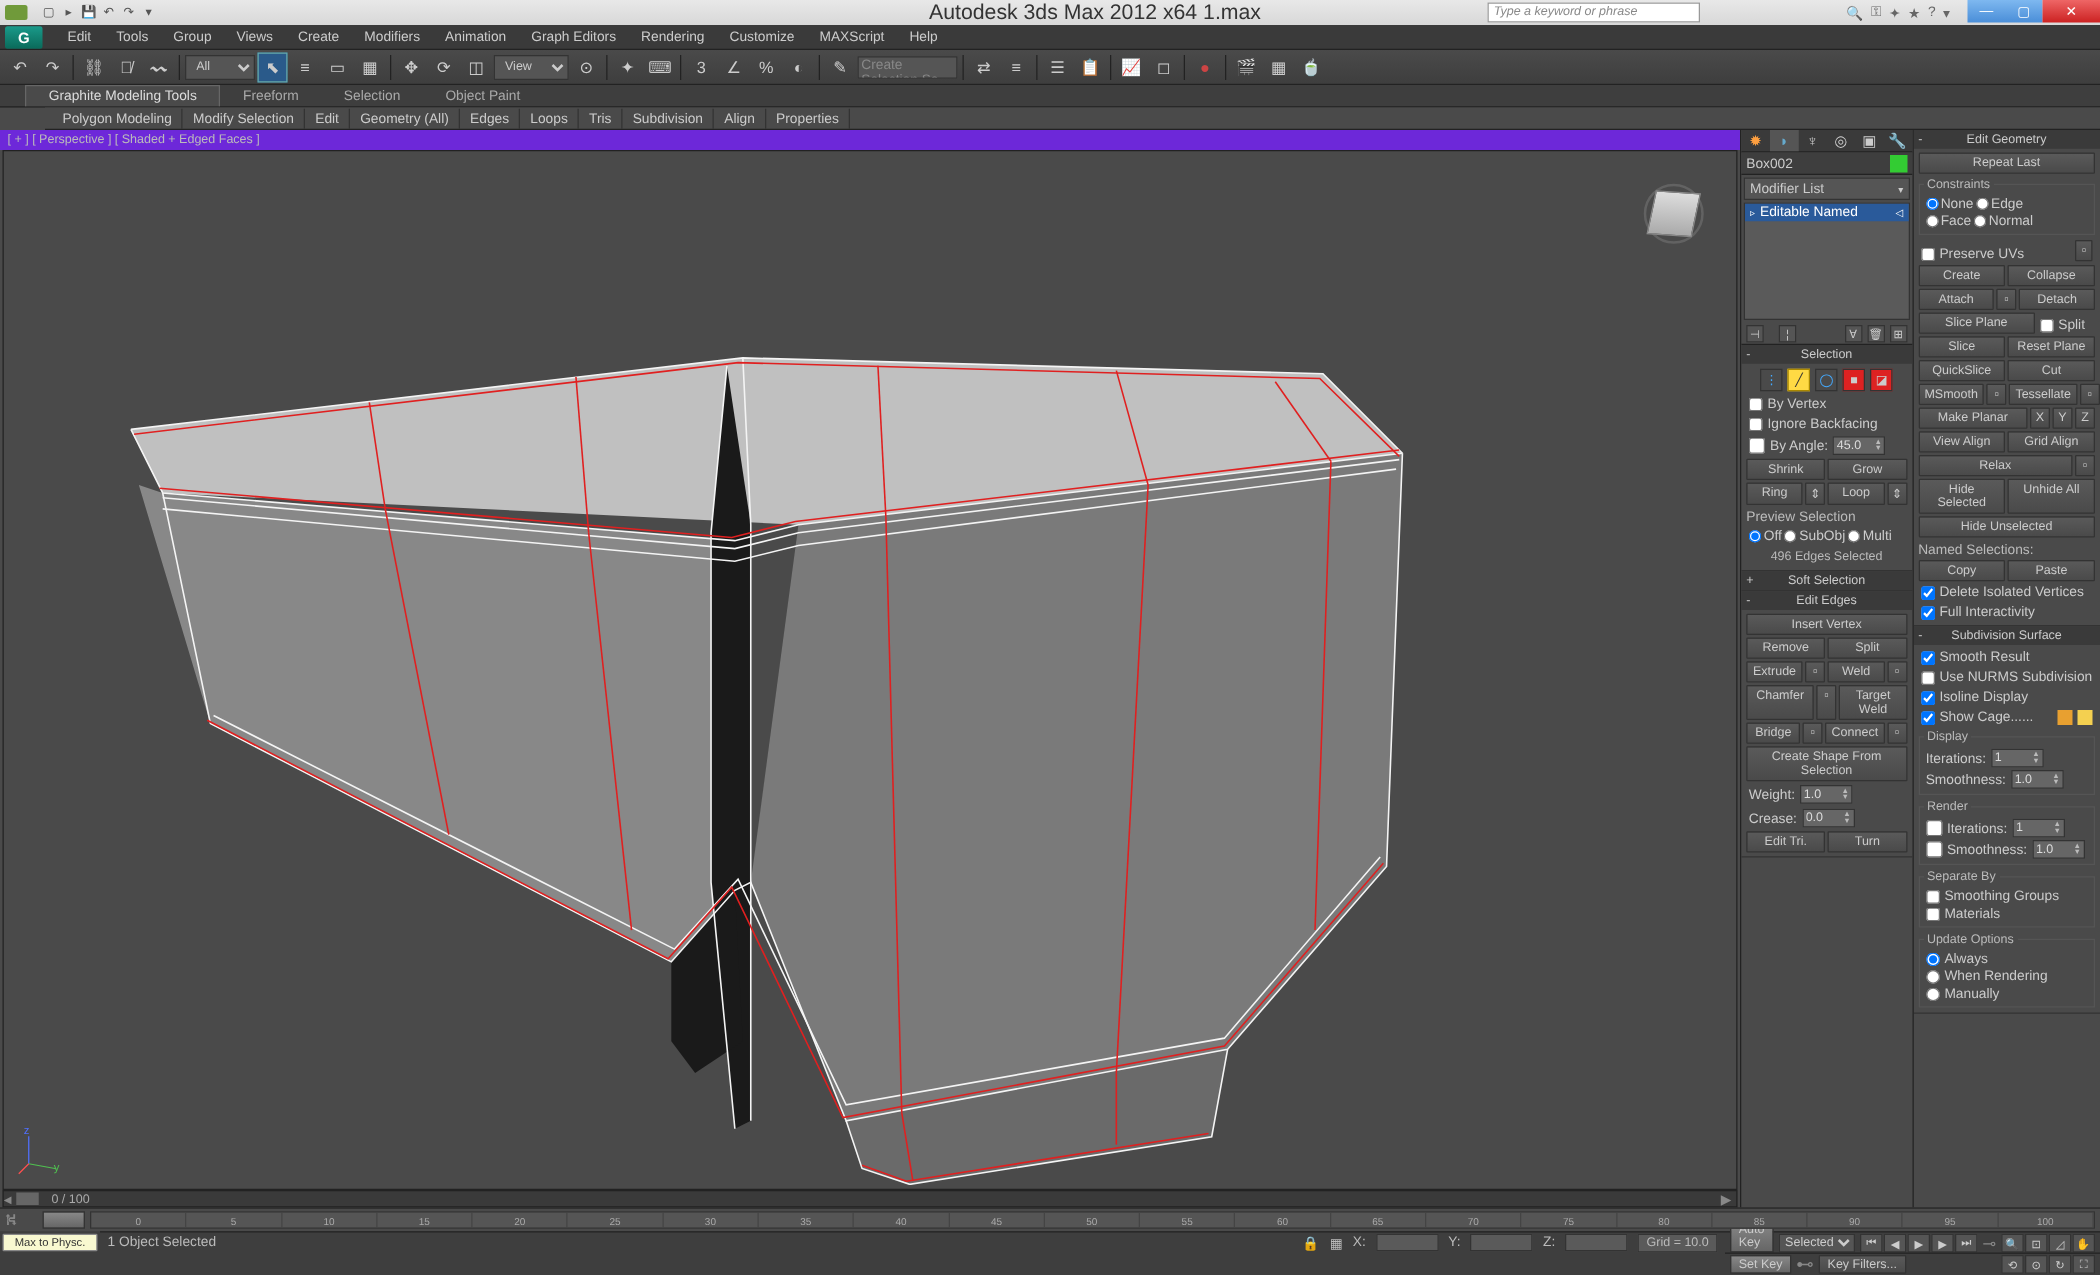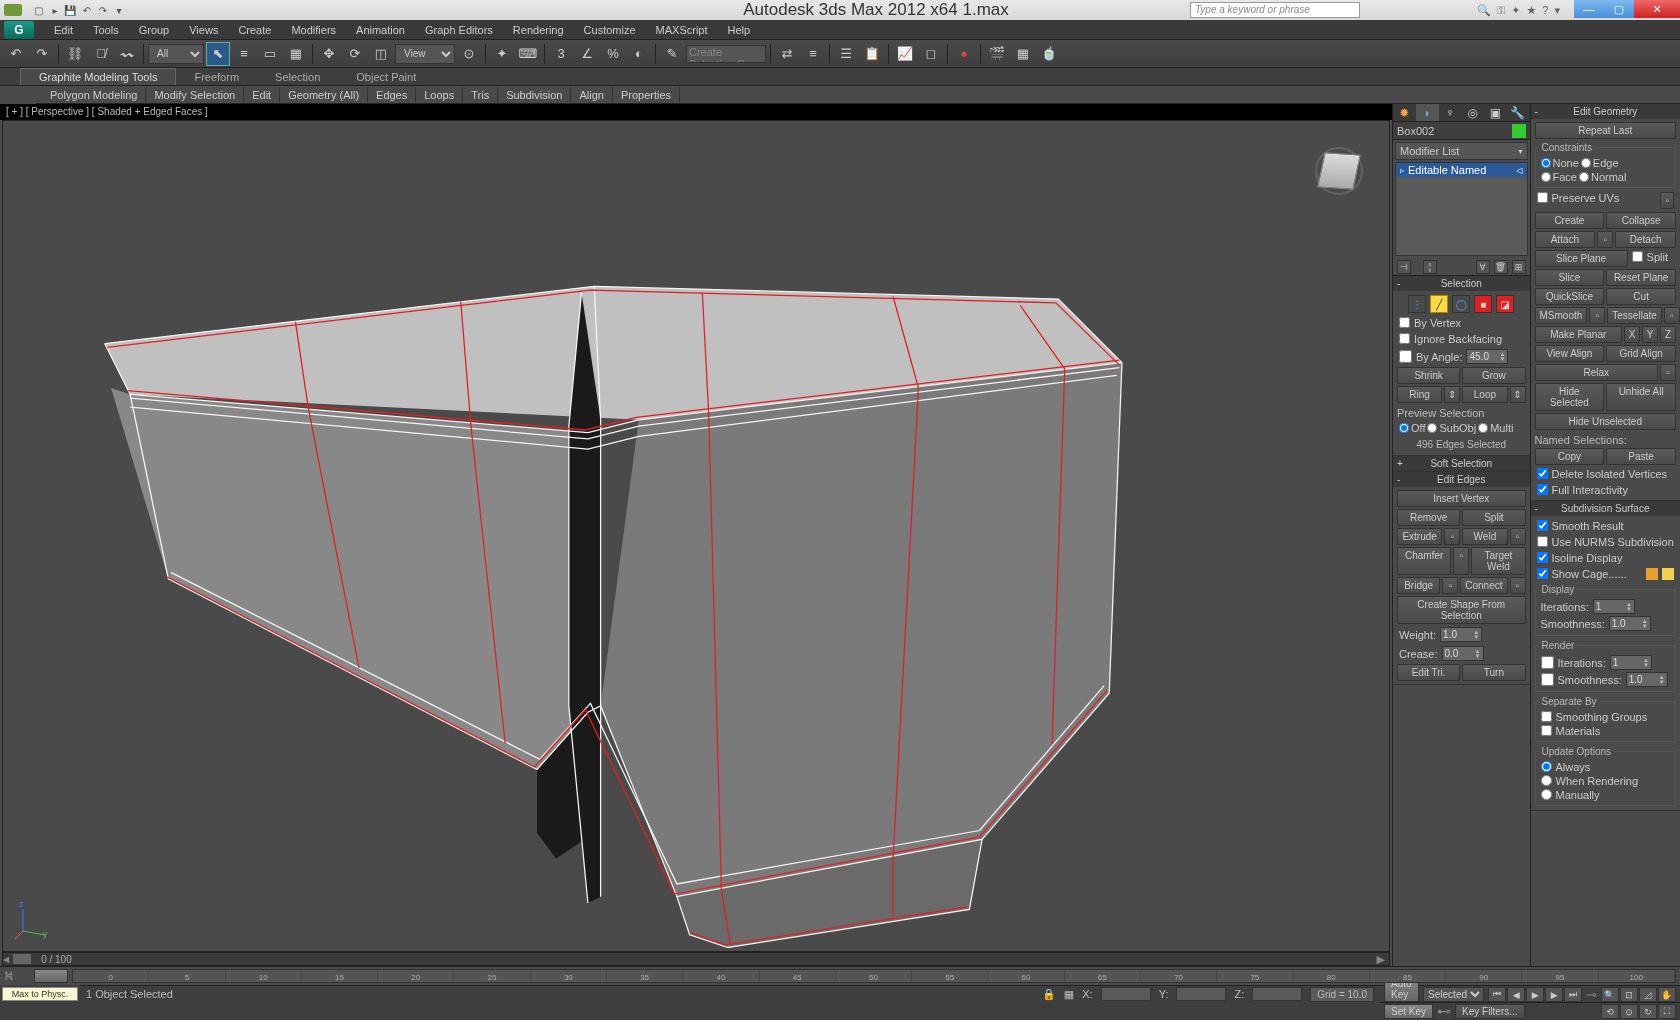--- a/index.html
+++ b/index.html
@@ -36,21 +36,21 @@
 
 .ribbon-tabs { height:18px; background:#3e3e3e; display:flex; align-items:end; padding-left:20px; border-bottom:1px solid #222; }
 .ribbon-tabs span { padding:2px 18px; color:#aaa; cursor:pointer; }
 .ribbon-tabs span.active { background:#4a4a4a; color:#ddd; border:1px solid #666; border-bottom:none; }
 .ribbon-sub { height:18px; background:#4a4a4a; display:flex; align-items:center; padding-left:6px; gap:0; border-bottom:1px solid #222;margin-left:36px; }
 .ribbon-sub span { padding:2px 8px; color:#ccc; border-right:1px solid #333; cursor:pointer; }
 
 
 .workarea { position:absolute; top:104px; left:0; right:0; bottom:54px; display:flex; }
 .viewport-wrap { flex:1; display:flex; flex-direction:column; background:#4a4a4a; }
-.vp-labels { height:16px; padding:2px 6px; color:#bbb; font-size:10px; background:#000000; }
+.vp-labels { height:16px; padding:2px 6px; color:#bbb; font-size:10px; background:#6d28d9; }
 .viewport { flex:1; background:#4a4a4a; position:relative; border:1px solid #222; margin:0 2px; overflow:hidden; }
 .vp-scroll { height:14px; background:#3a3a3a; border:1px solid #222; display:flex; align-items:center; margin:0 2px; }
 .vp-scroll .thumb { width:18px; height:10px; background:#666; margin-left:4px; }
 .vp-scroll .pos { margin-left:10px; color:#aaa; font-size:10px; }
 .vp-scroll .rarrow { margin-left:auto; margin-right:4px; color:#888; }
 
 
 .viewcube { position:absolute; top:20px; right:20px; width:60px; height:60px; }
 .viewcube .cube { width:36px; height:36px; margin:12px auto; background:linear-gradient(#ddd,#aaa); transform:rotate(12deg) skewY(-8deg); border:1px solid #888; }
 .viewcube .ring { position:absolute; inset:6px; border:2px solid #888; border-radius:50%; opacity:.4; }
@@ -92,21 +92,21 @@
 .ro-body { padding:3px 4px; display:flex; flex-direction:column; gap:2px; }
 
 .subobj-row { display:flex; gap:4px; justify-content:center; align-items:center; height:20px; }
 .so-btn { width:18px; height:18px; border:1px solid #333; display:flex; align-items:center; justify-content:center; font-size:10px; cursor:pointer; }
 .so-btn.v { color:#4af; }
 .so-btn.e { background:#ffda44; color:#333; border-color:#aa8800; }
 .so-btn.b { color:#4af; }
 .so-btn.p { background:#d22; }
 .so-btn.el { background:#d22; }
 
-.chk { display:flex; align-items:flex-start; gap:4px; padding:1px 2px; }
+.chk { display:flex; align-items:flex-end; gap:4px; padding:1px 2px; }
 .chk input { width:11px; height:11px; }
 .chk.inline { display:inline-flex; margin-right:6px; }
 
 .spin-row { display:flex; align-items:center; gap:4px; padding:1px 2px; }
 .spin { display:flex; align-items:center; background:#666; border:1px solid #333; padding:0 2px; height:15px; min-width:42px; }
 .spin input { background:transparent; border:none; color:#ddd; width:30px; font-size:10px; }
 .spin .ar { display:flex; flex-direction:column; font-size:6px; line-height:5px; margin-left:auto; color:#bbb; }
 
 .btn { background:linear-gradient(#5a5a5a,#4a4a4a); border:1px solid #333; padding:2px 4px; text-align:center; cursor:pointer; font-size:10px; border-radius:1px; }
 .btn-row { display:flex; gap:2px; }

